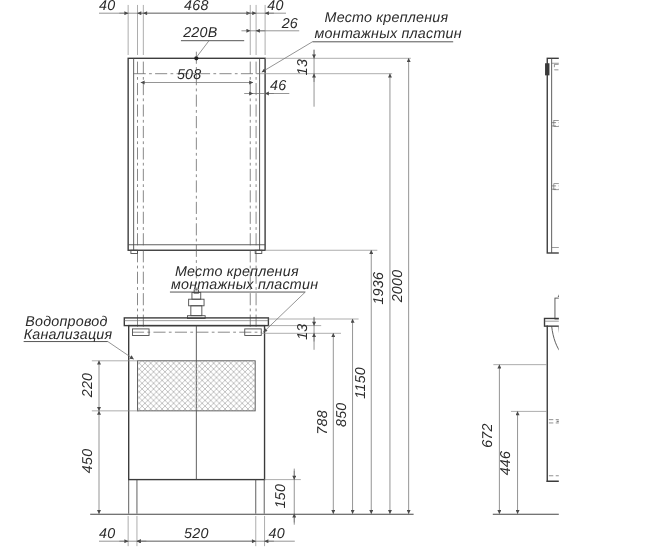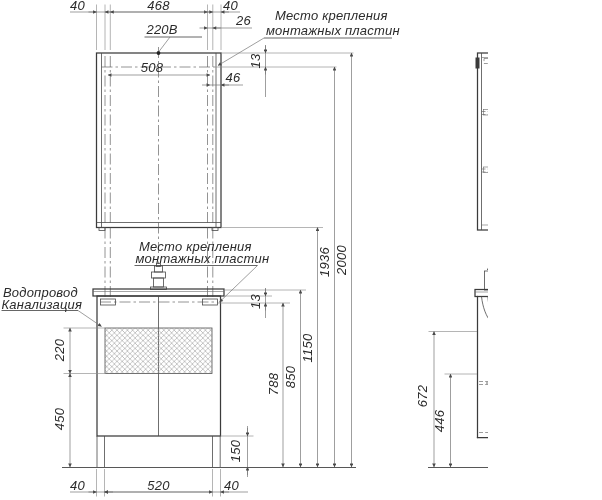--- a/index.html
+++ b/index.html
@@ -1,16 +1,16 @@
 <!DOCTYPE html>
 <html><head>
 <meta charset="utf-8">
 <style>
   html,body{margin:0;padding:0;background:#ffffff;}
-  .canvas{position:relative;width:488px;height:500px;background:#fff;overflow:hidden;}
+  .canvas{position:relative;width:488px;height:500px;background:#fff;overflow:hidden;margin-left:20px;}
   svg{display:block;}
   
   .ol{stroke:#3b3b3b;stroke-width:1.25;fill:none;stroke-linecap:square;}
   .ml{stroke:#4a4a4a;stroke-width:.8;fill:none;}
   .tl{stroke:#6a6a6a;stroke-width:.6;fill:none;}
   .dd{stroke:#5a5a5a;stroke-width:.65;fill:none;stroke-dasharray:11 3 2.5 3;}
   .dsh{stroke:#666;stroke-width:.65;fill:none;stroke-dasharray:4 2.2;}
   .dim{stroke:#757575;stroke-width:.7;fill:none;}
   .ext{stroke:#8c8c8c;stroke-width:.65;fill:none;}
   .un{stroke:#3f3f3f;stroke-width:.8;}

